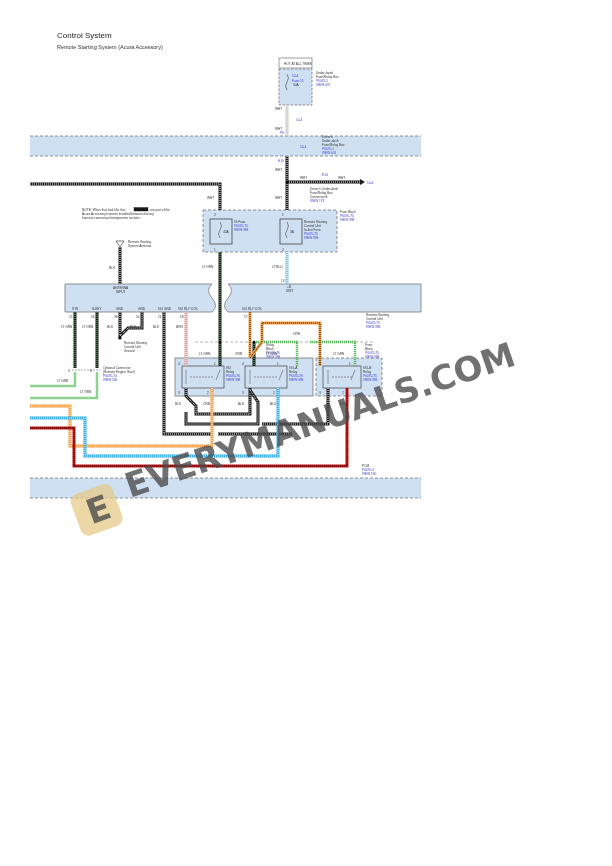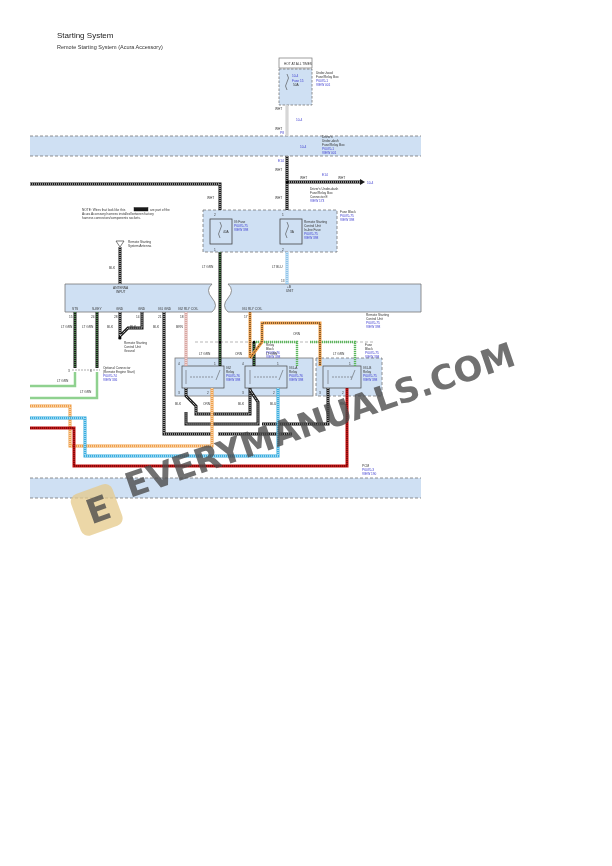--- a/index.html
+++ b/index.html
@@ -7,21 +7,21 @@
   .title { position: absolute; left: 57px; top: 31px; font-size: 8px; color: #222; }
   .subtitle { position: absolute; left: 57px; top: 44px; font-size: 5.5px; color: #333; }
   svg { position: absolute; left: 0; top: 0; }
   .t { font-family: "Liberation Sans", sans-serif; font-size: 3.2px; fill: #333; }
   .tb { font-family: "Liberation Sans", sans-serif; font-size: 3.2px; fill: #3a3ad0; }
   .wm { font-family: "DejaVu Sans", sans-serif; font-weight: bold; fill: #4a4a4a; opacity: 0.78; }
 </style>
 </head>
 <body>
 
-<div class="title">Starting System</div>
+<div class="title">Control System</div>
 <div class="subtitle">Remote Starting System (Acura Accessory)</div>
 
 <svg width="612" height="866" viewBox="0 0 612 866">
   <defs>
     <pattern id="dotPat" width="2" height="2" patternUnits="userSpaceOnUse">
       <rect width="2" height="2" fill="#1a1a1a"></rect>
     </pattern>
   </defs>
 
   <g>

